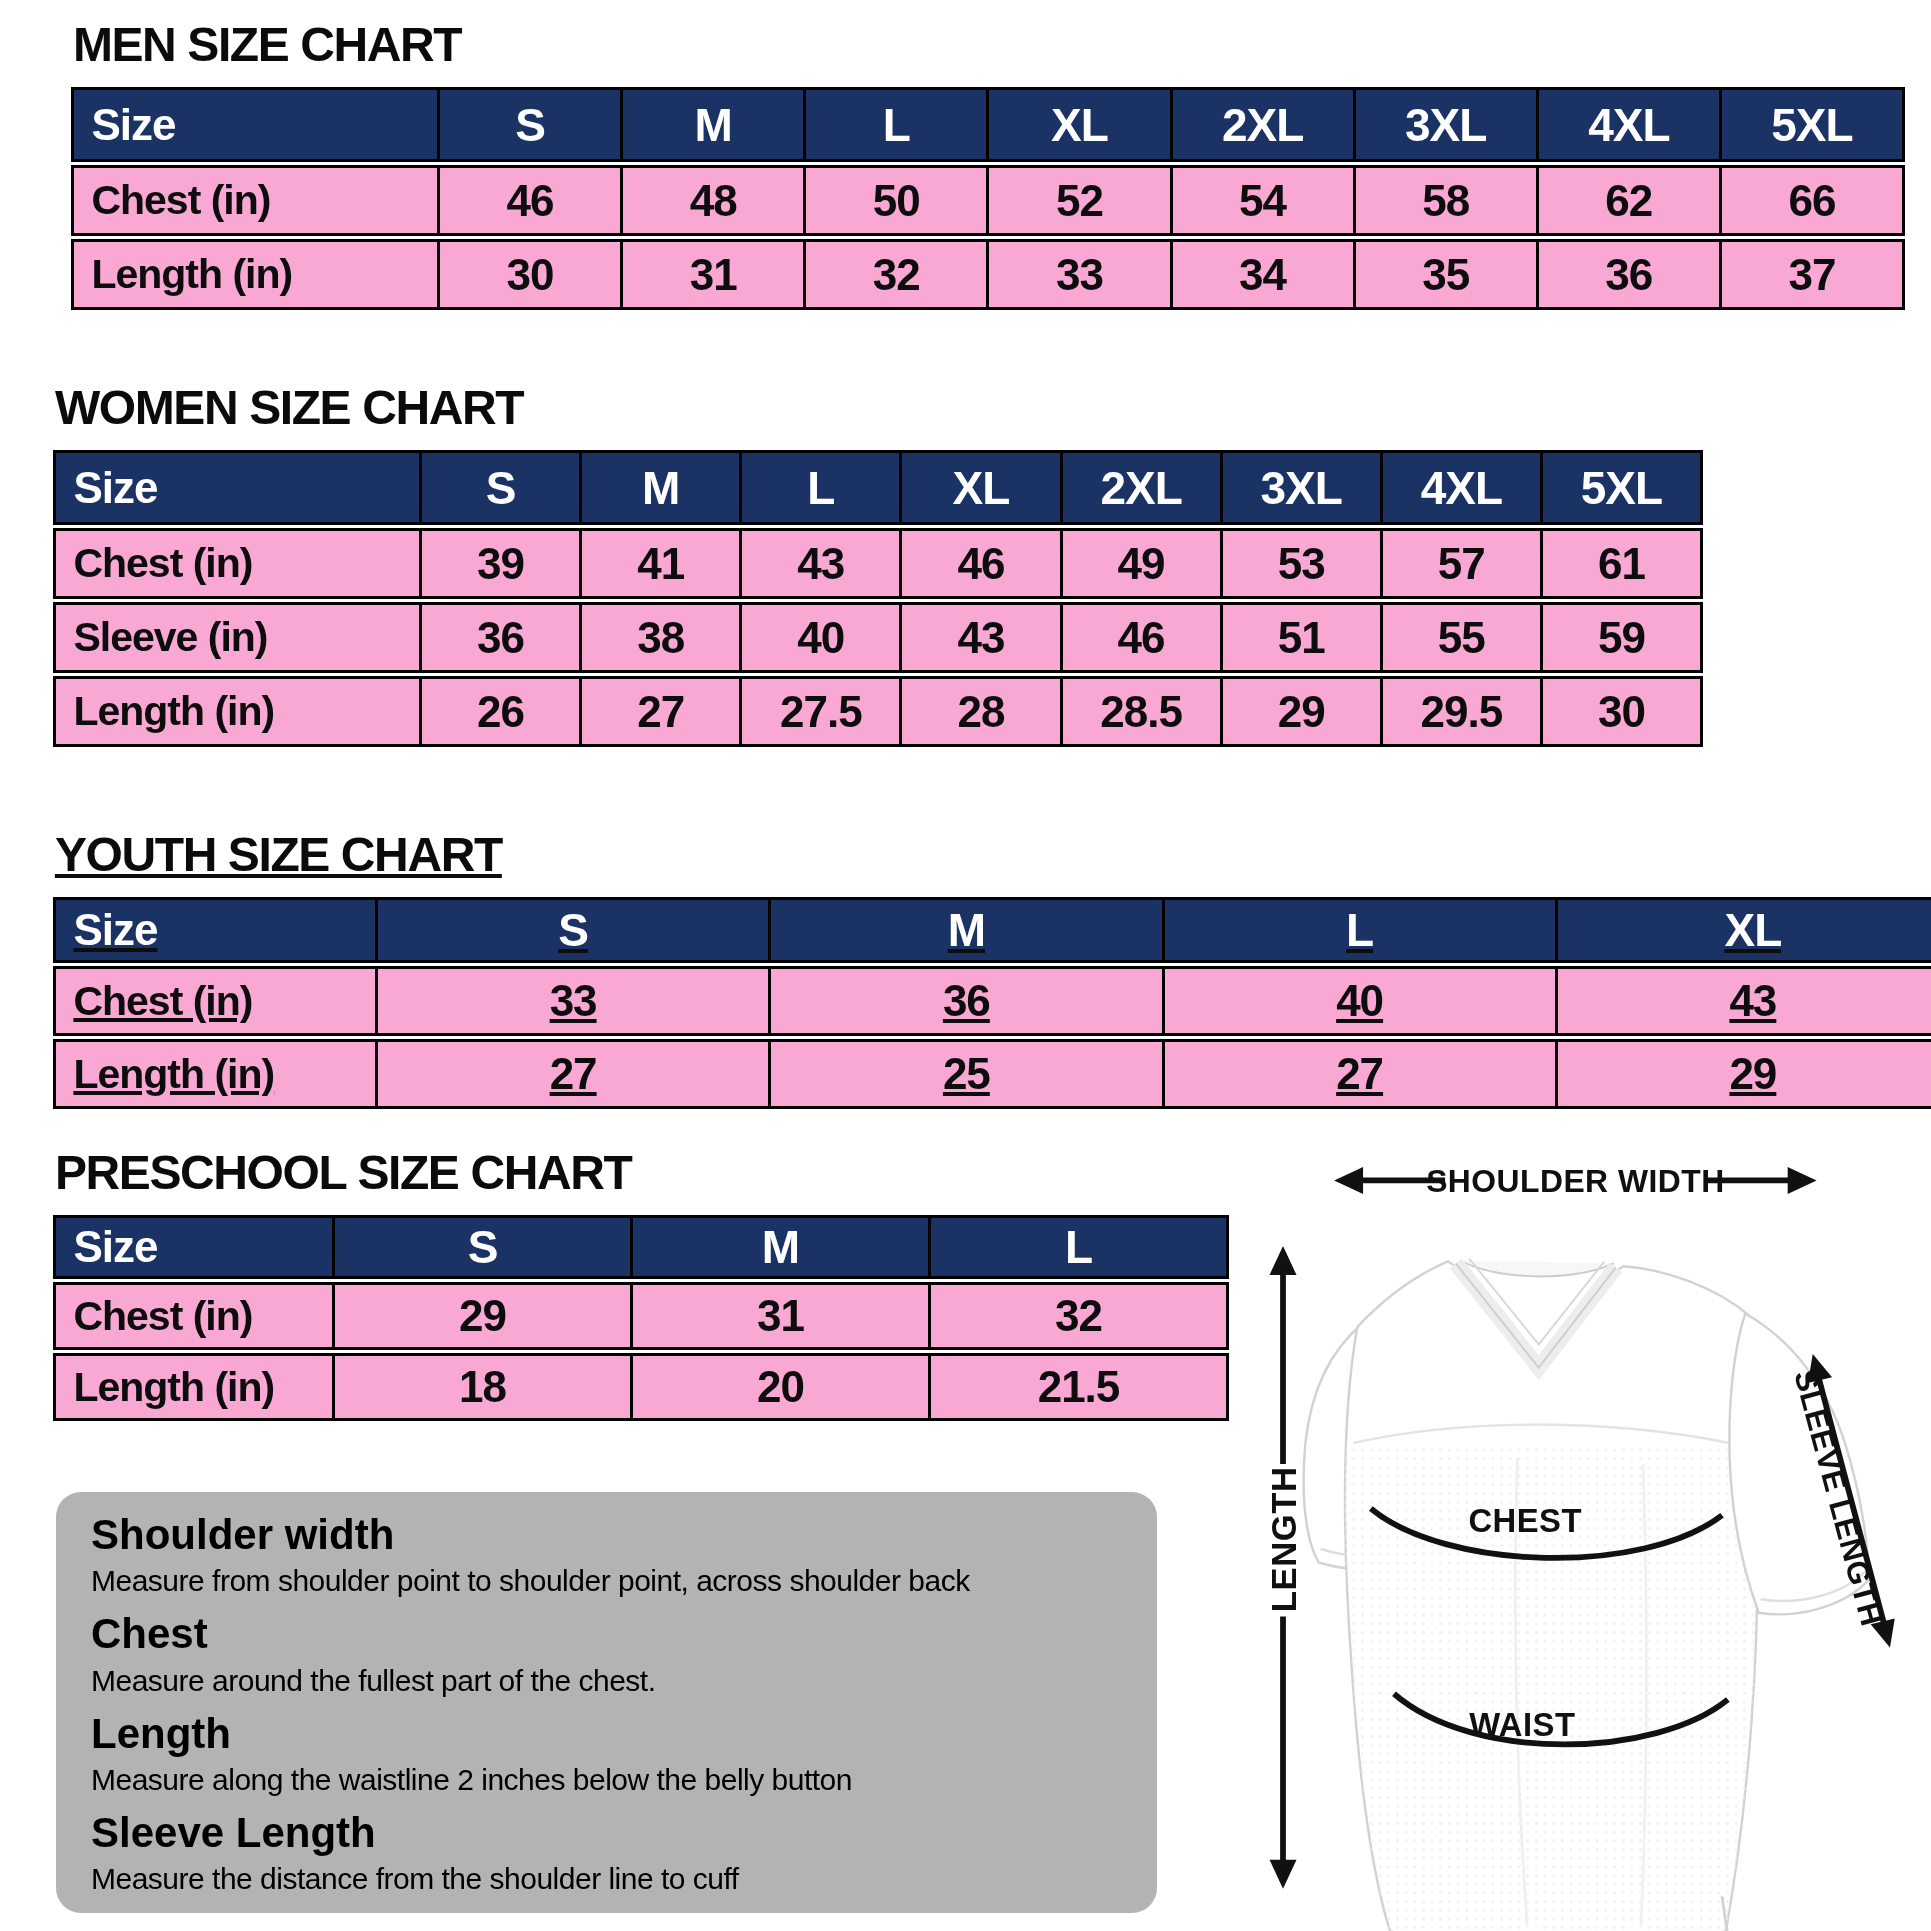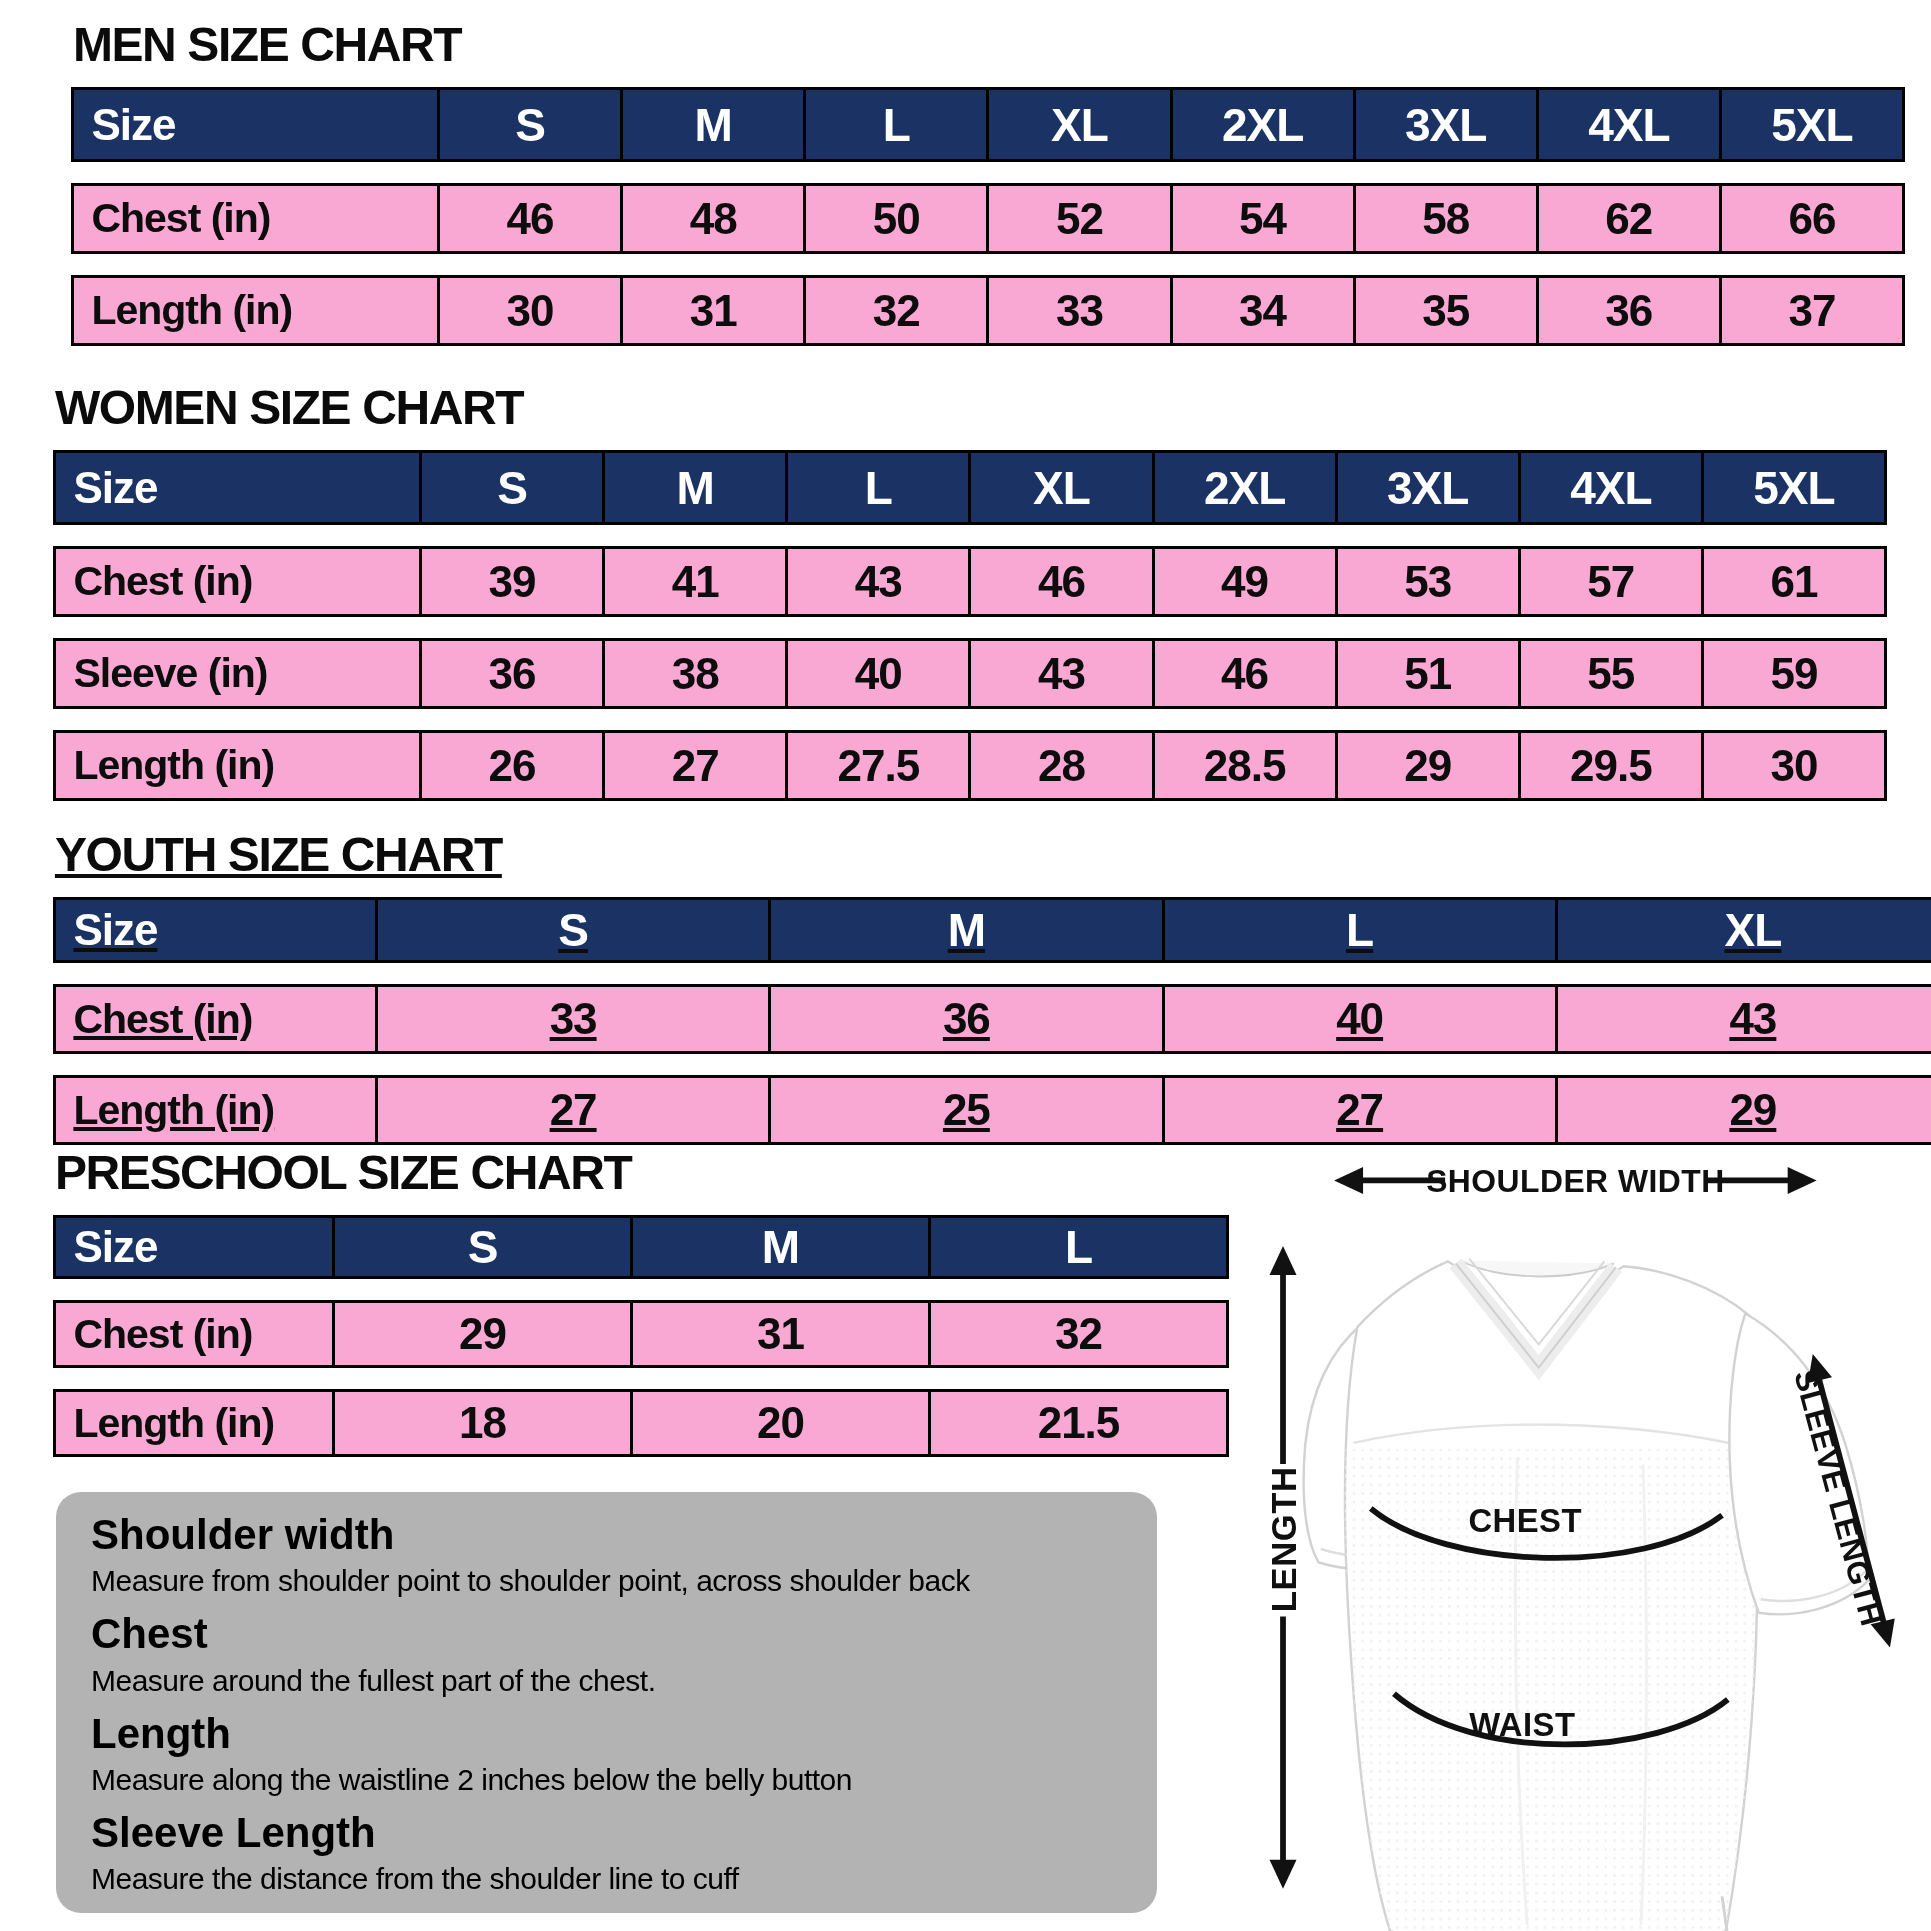--- a/index.html
+++ b/index.html
@@ -6,40 +6,40 @@
   body{
     width:1931px;height:1931px;position:relative;background:#ffffff;
     font-family:"Liberation Sans", sans-serif;overflow:hidden;color:#0d0d0d;
   }
   .sec{position:absolute;}
   .sec-title{
     font-weight:bold;font-size:48px;letter-spacing:-1.4px;color:#0b0b0b;
     margin:0 0 15.4px 1.9px;font-stretch:condensed;line-height:1.1;
   }
   
-  .t{display:flex;flex-direction:column;gap:21px;}
+  .t{display:flex;flex-direction:column;gap:3px;}
   .t-row{display:grid;background:#f9a8d4;border:3.9px solid #000;box-sizing:border-box;}
   .t-row.head{background:#1b3264;}
   .t-cell{
     display:flex;align-items:center;justify-content:center;
     border-left:3.9px solid #000;font-weight:bold;font-size:44px;
     letter-spacing:-1px;color:#0d0d0d;font-stretch:condensed;overflow:hidden;
   }
   .t-cell:first-child{border-left:none;}
   .t-cell.lab{justify-content:flex-start;padding-left:17.4px;font-size:41px;}
   .head .t-cell{color:#ffffff;font-size:46px;}
   .head .t-cell.lab{font-size:44px;}
   .c9 .t-row{grid-template-columns:363px repeat(8,1fr);height:71px;}
   .c9 .t-row.head{height:75px;}
   .c5 .t-row{grid-template-columns:319px repeat(4,1fr);height:70px;}
   .c5 .t-row.head{height:66px;}
   .c4 .t-row{grid-template-columns:276px repeat(3,1fr);height:68px;}
   .c4 .t-row.head{height:64px;}
   #sec-men{left:71px;top:19.3px;width:1834px;}
-  #sec-women{left:53px;top:382px;width:1834px;}
+  #sec-women{left:53px;top:382px;width:1650px;}
   #sec-youth{left:53px;top:829px;width:1898px;text-decoration:underline;}
   #sec-preschool{left:53px;top:1147px;width:1176px;}
   
   #measure-guide{
     position:absolute;left:56px;top:1492px;width:1101px;height:421px;
     background:#b3b3b3;border-radius:25px;padding:17.4px 35px;box-sizing:border-box;
   }
   .mg-item{margin-top:11.6px;}
   .mg-item:first-child{margin-top:1.9px;}
   .mg-term{font-size:42px;font-weight:bold;color:#000;line-height:1.15;}

